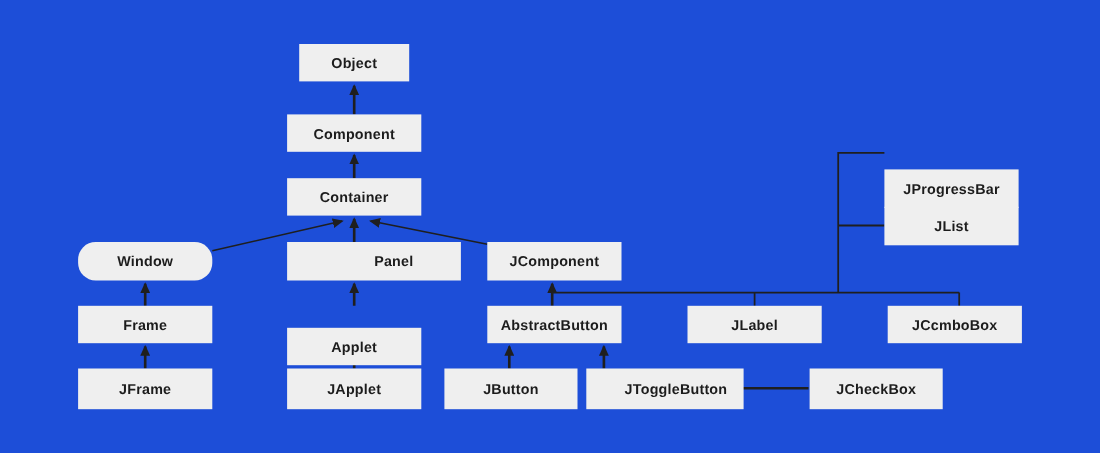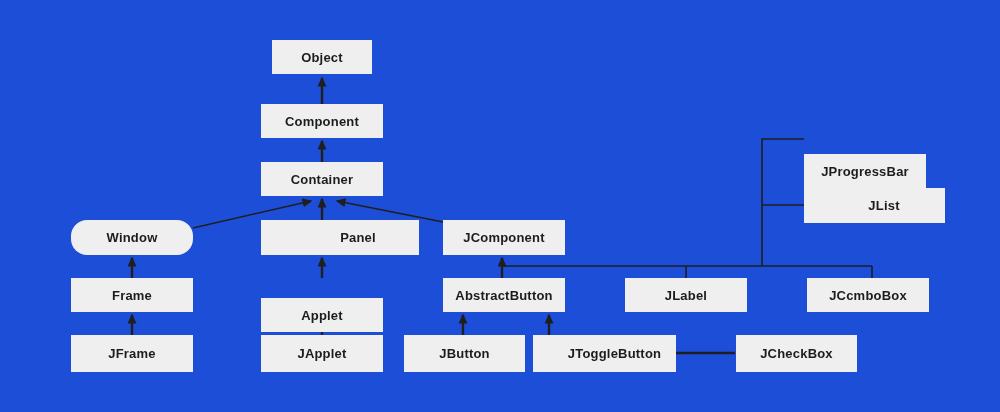--- a/index.html
+++ b/index.html
@@ -76,15 +76,15 @@
   <div class="node" style="left:261px; top:278px; width:122px; height:34px;margin-top:20px;">Applet</div>
   <div class="node" style="left:443px; top:278px; width:122px; height:34px;">AbstractButton</div>
   <div class="node" style="left:625px; top:278px; width:122px; height:34px;">JLabel</div>
   <div class="node" style="left:807px; top:278px; width:122px; height:34px;">JCcmboBox</div>
   <div class="node" style="left:71px;  top:335px; width:122px; height:37px;">JFrame</div>
   <div class="node" style="left:261px; top:335px; width:122px; height:37px;">JApplet</div>
   <div class="node" style="left:404px; top:335px; width:121px; height:37px;">JButton</div>
   <div class="node" style="left:533px; top:335px; width:123px; height:37px;padding-left:20px;">JToggleButton</div>
   <div class="node" style="left:736px; top:335px; width:121px; height:37px;">JCheckBox</div>
   <div class="node" style="left:804px; top:122px; width:122px; height:35px;margin-top:32px;">JProgressBar</div>
-  <div class="node" style="left:804px; top:188px; width:122px; height:35px;padding-left:19px;">JList</div>
+  <div class="node" style="left:804px; top:188px; width:122px; height:35px;">JList</div>
 
 </div>
 
 </body></html>

